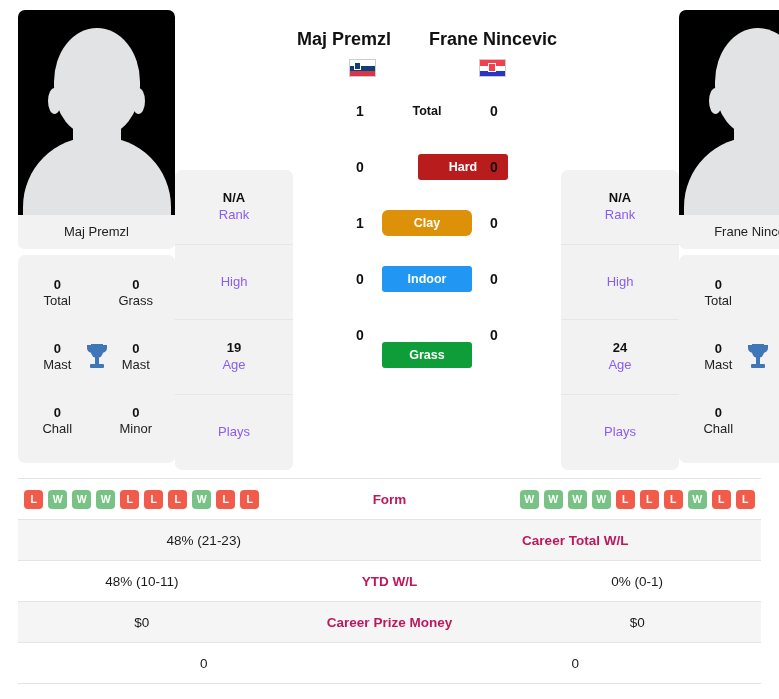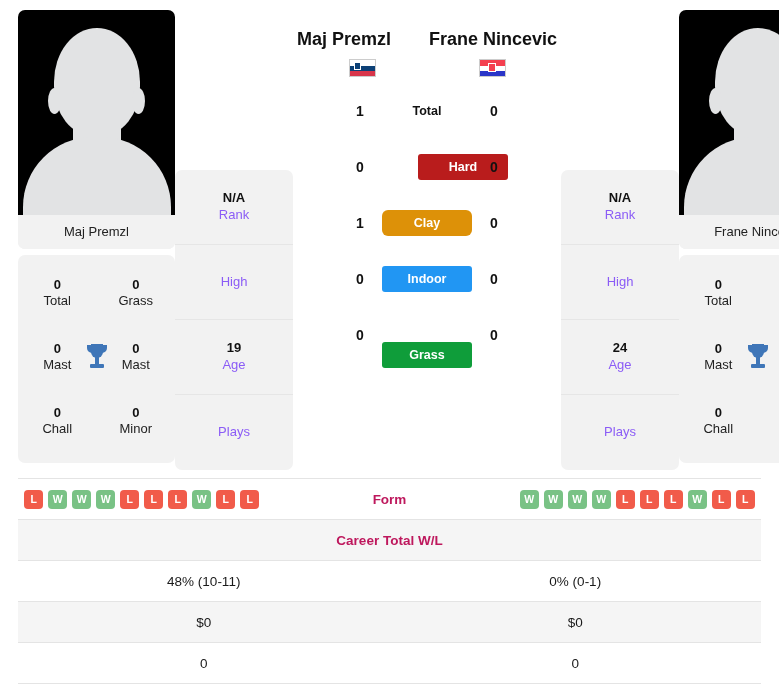--- a/index.html
+++ b/index.html
@@ -470,27 +470,30 @@
           <span class="form-pill L">L</span>
           <span class="form-pill L">L</span>
           <span class="form-pill L">L</span>
           <span class="form-pill W">W</span>
           <span class="form-pill L">L</span>
           <span class="form-pill L">L</span>
         </div>
       </div>
     </div>
     <div class="tr alt">
+      <div class="td">48% (21-23)</div>
       <div class="td mid">Career Total W/L</div>
     </div>
     <div class="tr">
       <div class="td">48% (10-11)</div>
+      <div class="td mid">YTD W/L</div>
       <div class="td">0% (0-1)</div>
     </div>
     <div class="tr alt">
       <div class="td">$0</div>
+      <div class="td mid">Career Prize Money</div>
       <div class="td">$0</div>
     </div>
     <div class="tr">
       <div class="td">0</div>
       <div class="td">0</div>
     </div>
   </div>
 
 </body></html>

